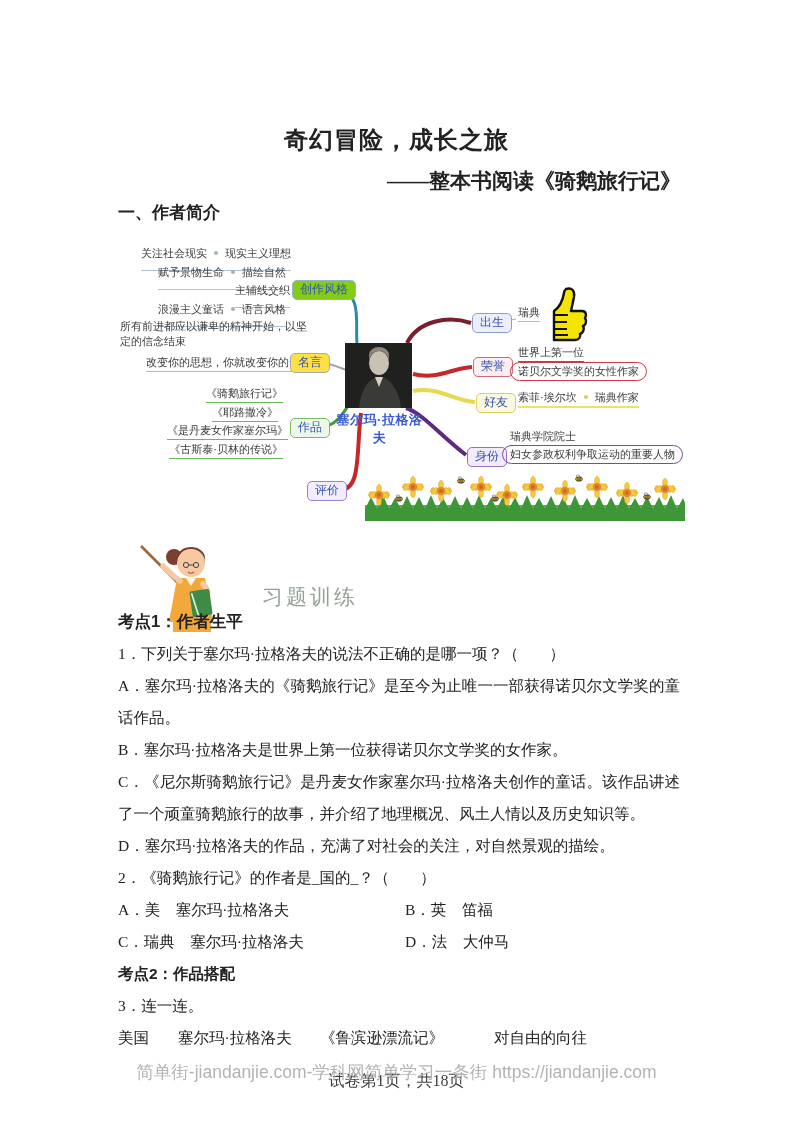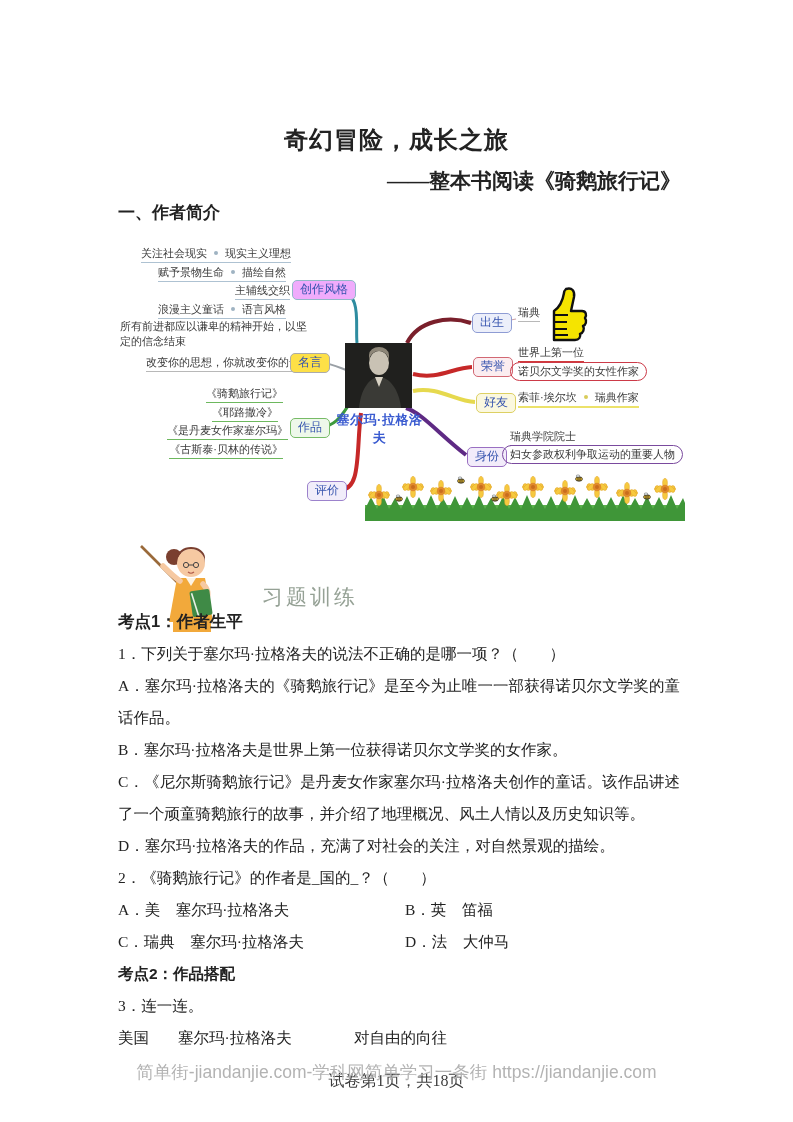--- a/index.html
+++ b/index.html
@@ -13,30 +13,30 @@
     font-family:"Liberation Sans","DejaVu Sans",sans-serif;letter-spacing:1px;}
   .doc-subtitle{top:167px;right:112px;font-size:21px;font-weight:bold;
     font-family:Liberation Serif, serif;}
   .section-head{top:201px;left:118px;font-size:17px;font-weight:bold;
     font-family:"Liberation Sans","DejaVu Sans",sans-serif;}
   
   .mindmap{top:243px;left:110px;width:580px;height:280px;font-family:"Liberation Sans","DejaVu Sans",sans-serif;}
   .mm-svg{position:absolute;top:0;left:0;}
   .mm-item{position:absolute;font-size:11px;color:#3a3a3a;white-space:nowrap;line-height:15px;}
   .mm-right{text-align:right;}
-  .ul-blue{border-bottom:1.5px solid #aec2d2;padding-bottom:1px;}
+  .ul-blue{border-bottom:1.5px solid #aec2d2;padding-bottom:9px;}
   .ul-gray{border-bottom:1.5px solid #b8b8b8;padding-bottom:1px;}
   .ul-green{border-bottom:1.5px solid #6db85e;padding-bottom:1px;}
   .ul-red{border-bottom:1.5px solid #d23a3a;padding-bottom:1px;}
   .ul-yellow{border-bottom:2px solid #ece26a;padding-bottom:1px;}
   .ul-purple{border-bottom:1.5px solid #7a4a9e;padding-bottom:1px;}
   .mm-dot{display:inline-block;width:4px;height:4px;border-radius:50%;background:#9fb3c2;margin:0 7px 2px 7px;}
   .mm-node{position:absolute;border-radius:5px;font-size:12px;color:#3553ae;white-space:nowrap;
     padding:1px 7px 2px 7px;line-height:15px;}
-  .node-teal{background:#f0abfc;border:1.4px solid #93b7c9;}
+  .node-teal{background:#84cc16;border:1.4px solid #93b7c9;}
   .node-gray{background:#fde047;border:1.4px solid #ababab;}
   .node-green{background:#eef8ea;border:1.4px solid #77bb67;}
   .node-lav{background:#f1edfa;border:1.4px solid #9c82cc;}
   .node-blue{background:#eceffa;border:1.4px solid #8e9cd4;}
   .node-pink{background:#fbedf0;border:1.4px solid #d26873;}
   .node-yel{background:#fbf8df;border:1.4px solid #ddd063;}
   .node-pur{background:#f2ecfa;border:1.4px solid #9a6fc2;}
   .bubble{position:absolute;border-radius:10px;font-size:11px;color:#3a3a3a;white-space:nowrap;
     padding:1px 7px 2px 7px;line-height:14px;}
   .bub-red{border:1.4px solid #cc3a48;}
@@ -223,18 +223,19 @@
   </div>
   <div class="opt-row">
     <span class="cell-l">C．瑞典　塞尔玛·拉格洛夫</span>
     <span>D．法　大仲马</span>
   </div>
   <p class="kd2">考点2：作品搭配</p>
   <p>3．连一连。</p>
   <div class="match-row">
     <span class="m1">美国</span>
     <span class="m2">塞尔玛·拉格洛夫</span>
+    <span class="m3">《鲁滨逊漂流记》</span>
     <span class="m4">对自由的向往</span>
   </div>
 </div>
 
 <div class="abs page-label">试卷第1页，共18页</div>
 <div class="abs watermark">简单街-jiandanjie.com-学科网简单学习一条街 https://jiandanjie.com</div>
 
 </body></html>

